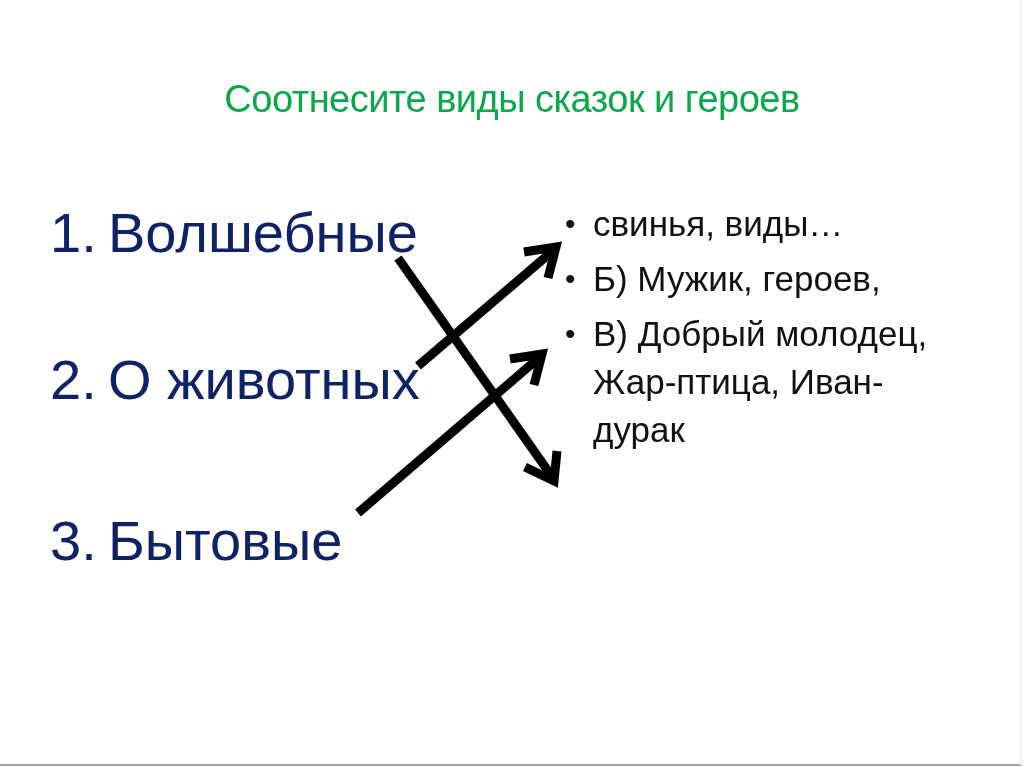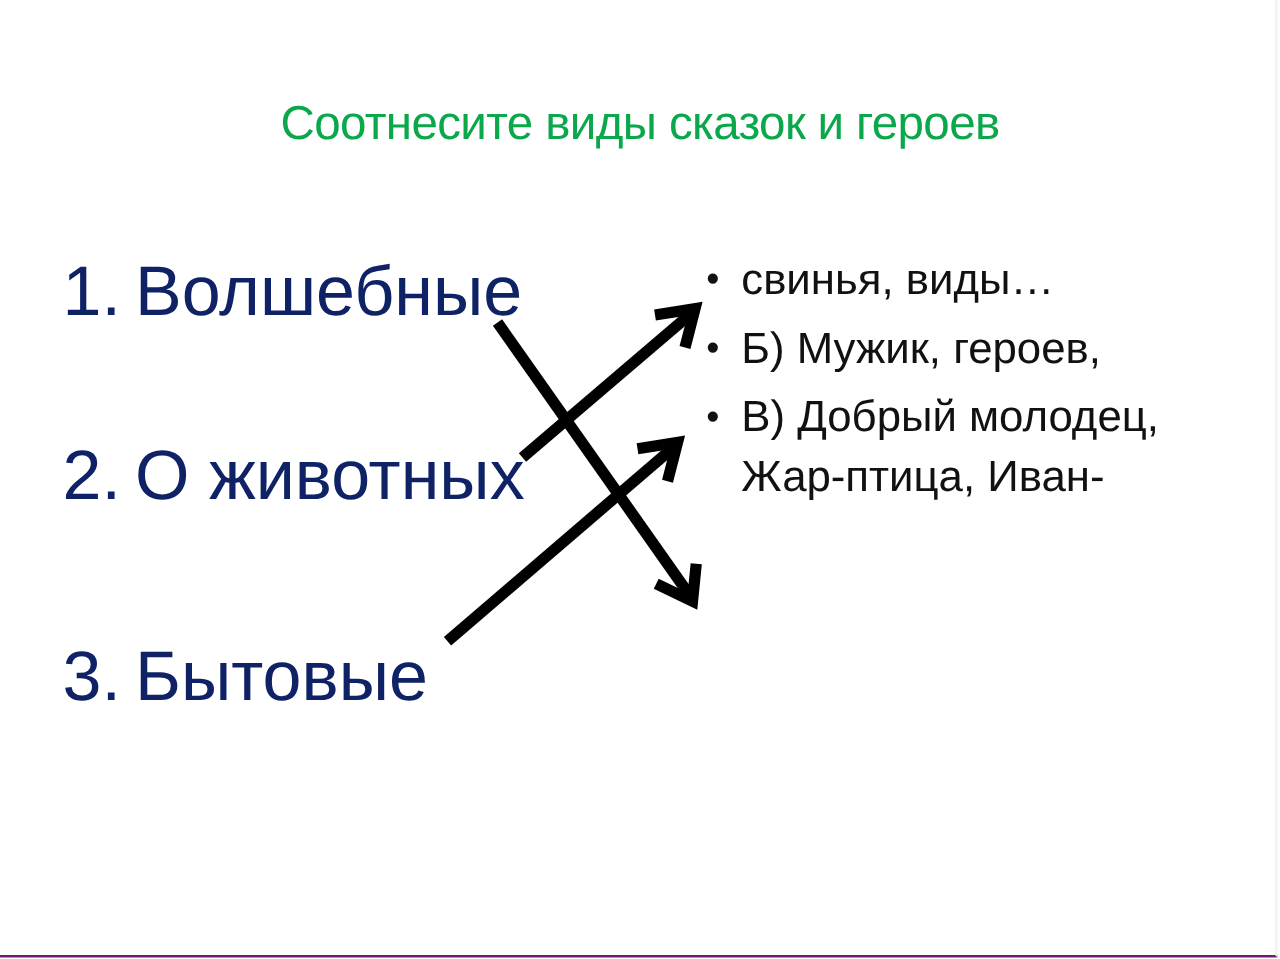--- a/index.html
+++ b/index.html
@@ -7,21 +7,21 @@
       width: 1024px; height: 767px; overflow: hidden;
       background: #ffffff;
       position: relative;
       font-family: "Liberation Sans", "DejaVu Sans", sans-serif;
     }
     .slide {
       position: absolute; left: 0; top: 0;
       width: 1020px; height: 764px;
       background: #ffffff;
       border-right: 2px solid #f2f2f2;
-      border-bottom: 2px solid #701a75;
+      border-bottom: 2px solid #a3a3a3;
     }
     .title {
       position: absolute; left: 0; width: 1024px; top: 78px;
       text-align: center;
       color: #0aa84b;
       font-size: 38px;
       letter-spacing: -0.5px;
     }
     .left-list { position: absolute; left: 50px; top: 0; }
     .left-item {
@@ -71,20 +71,21 @@
       <div>свинья, виды…</div>
     </div>
     <div class="right-item">
       <span class="bullet">•</span>
       <div>Б) Мужик, героев,</div>
     </div>
     <div class="right-item">
       <span class="bullet">•</span>
       <div>В) Добрый молодец,</div>
       <div>Жар-птица, Иван-</div>
+      <div>дурак</div>
     </div>
   </div>
 
   <svg class="arrows" width="1024" height="767">
     <g stroke="#000000" stroke-width="9" fill="none" stroke-linecap="butt" stroke-linejoin="miter">
       <g>
         <line x1="398" y1="258" x2="553" y2="478"></line>
         <polyline points="525,467 554,481 557,451"></polyline>
       </g>
       <g>

